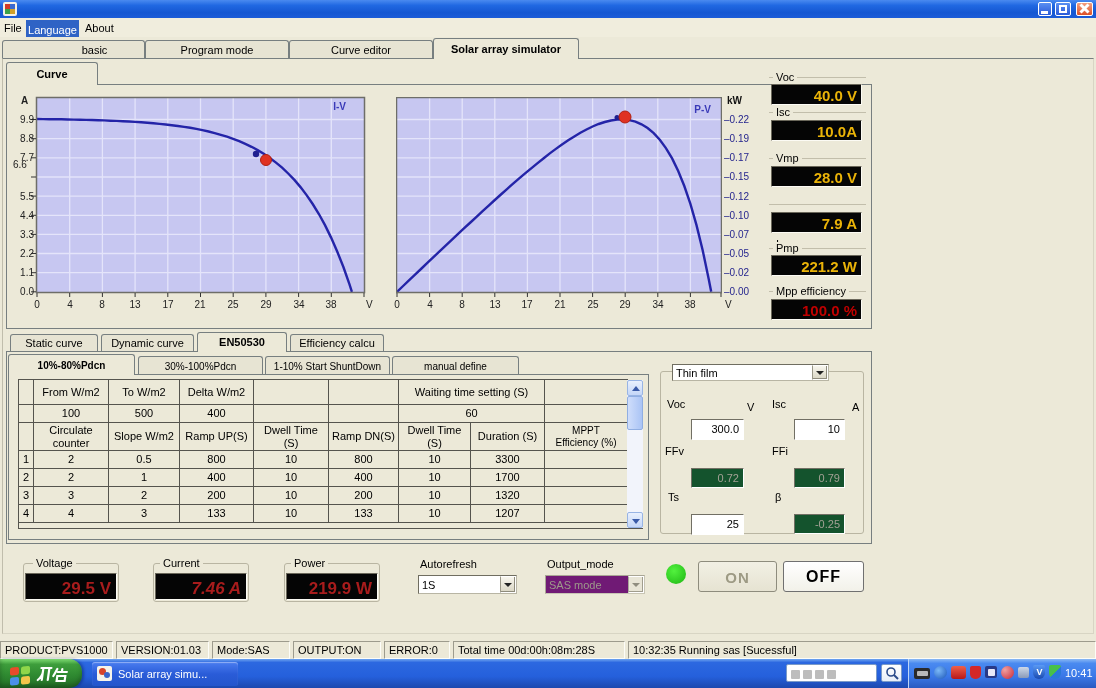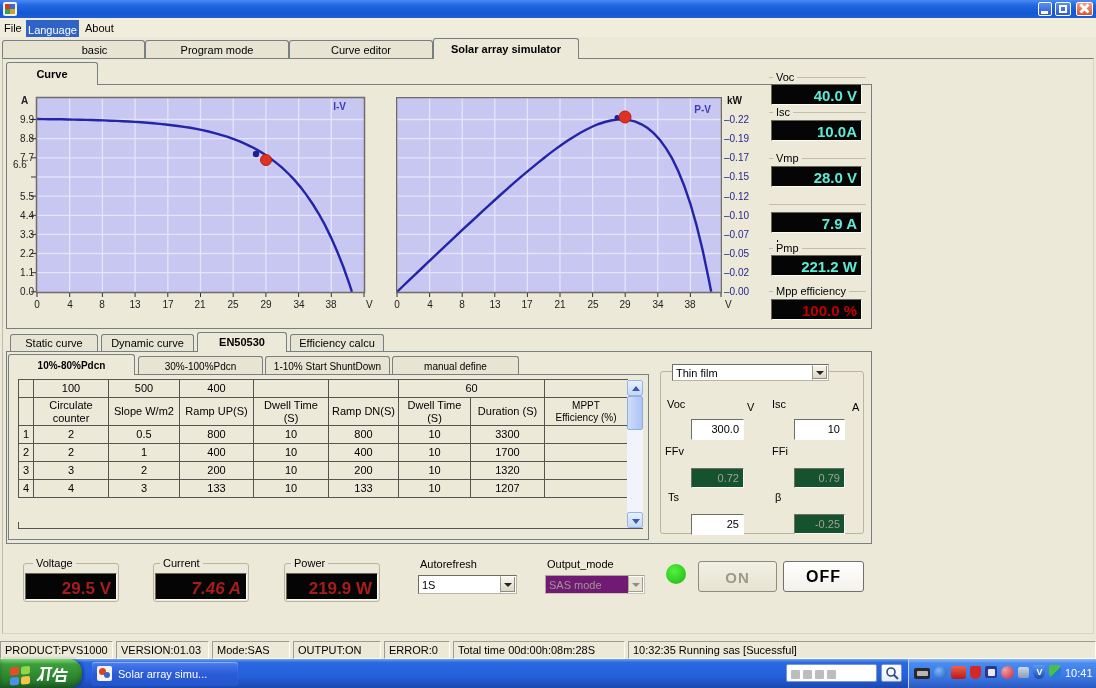--- a/index.html
+++ b/index.html
@@ -18,21 +18,21 @@
 
 .tab { position:absolute; border:1px solid #777f80; border-bottom:none; border-radius:3px 3px 0 0;
   background:#e7e4d3; text-align:center; font-size:11px; color:#000; }
 .tab.sel { background:#ece9d8; font-weight:bold; z-index:5; }
 .page { position:absolute; border:1px solid #777f80; background:#ece9d8; }
 
 .ticklbl { position:absolute; font-size:10px; color:#222; }
 
 .lcd { position:absolute; background:#050505; border:1px solid; border-color:#6a675a #fcfbf4 #fcfbf4 #6a675a;
   font-weight:bold; text-align:right; white-space:nowrap; }
-.lcd.g { color:#5eead4; }
+.lcd.g { color:#eab308; }
 .lcd.r { color:#c00000; }
 .lcd.dr { color:#a81c1c; }
 .gline { position:absolute; height:0; border-top:1px solid #c2beab; }
 .glbl { position:absolute; font-size:11px; color:#000; background:#ece9d8; padding:0 3px; white-space:nowrap; }
 
 #grid { position:absolute; left:18px; top:379px; border-collapse:collapse; table-layout:fixed; }
 #grid td { border:1px solid #55544e; font-size:11px; text-align:center; color:#000; overflow:hidden; padding:0; line-height:1.15; }
 
 .combo { position:absolute; background:#fff; border:1px solid; border-color:#6f6d60 #b8b5a4 #b8b5a4 #6f6d60; font-size:11px; color:#000; }
 .combo .tx { position:absolute; left:3px; top:2px; white-space:nowrap; }
@@ -210,20 +210,30 @@
         <col style="width:75px">
         <col style="width:71px">
         <col style="width:74px">
         <col style="width:75px">
         <col style="width:70px">
         <col style="width:72px">
         <col style="width:74px">
         <col style="width:83px">
       </colgroup>
       <tbody>
+        <tr style="height:25px">
+          <td></td>
+          <td>From W/m2</td>
+          <td>To W/m2</td>
+          <td>Delta W/m2</td>
+          <td></td>
+          <td></td>
+          <td colspan="2">Waiting time setting (S)</td>
+          <td></td>
+        </tr>
         <tr style="height:18px">
           <td></td>
           <td>100</td>
           <td>500</td>
           <td>400</td>
           <td></td>
           <td></td>
           <td colspan="2">60</td>
           <td></td>
         </tr>

